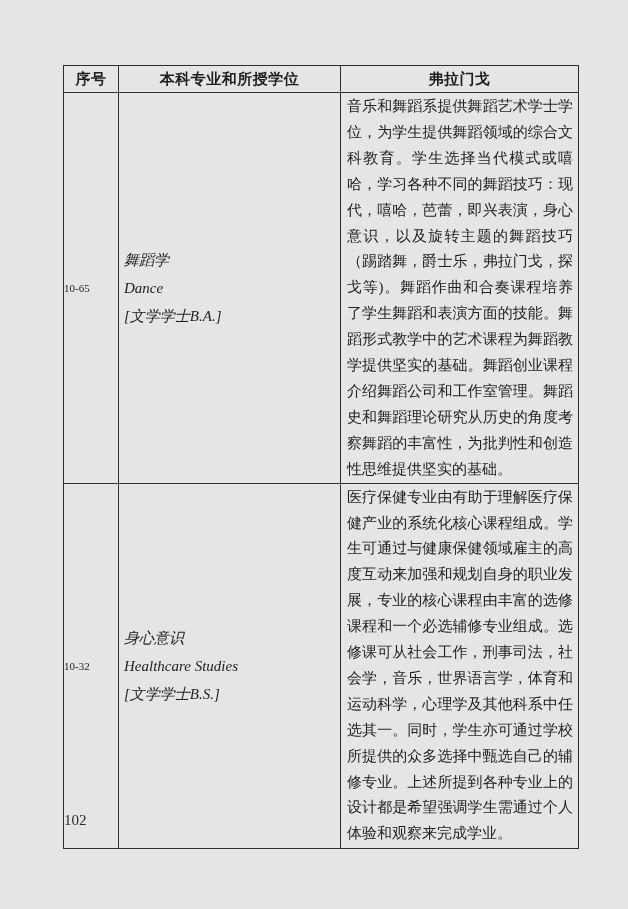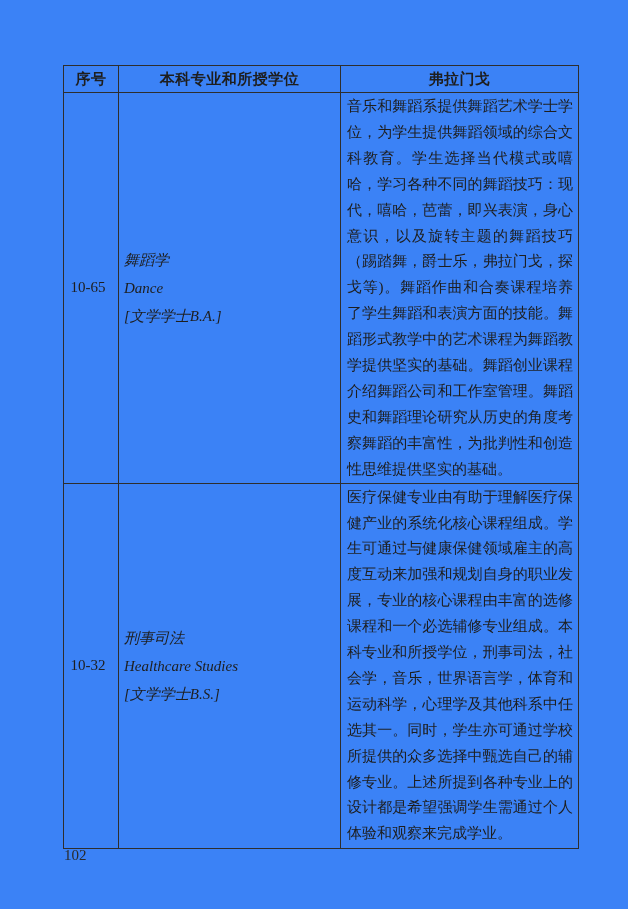--- a/index.html
+++ b/index.html
@@ -9,21 +9,21 @@
   body {
     width: 628px;
     height: 909px;
     position: relative;
     font-family: "Liberation Serif", "DejaVu Serif", serif;
     color: #1e1e1e;
   }
   .page {
     position: absolute;
     inset: 0;
-    background: #3b82f6;
+    background: #e5e5e5;
   }
   table.doc-table {
     position: absolute;
     left: 63px;
     top: 65px;
     width: 515px;
     border-collapse: collapse;
     table-layout: fixed;
   }
   .doc-table th, .doc-table td {
@@ -40,23 +40,22 @@
     letter-spacing: 0.5px;
   }
   col.c-index { width: 55px; }
   col.c-major { width: 222px; }
   col.c-objective { width: 238px; }
 
   tr.body-row-1 { height: 363px; }
   tr.body-row-2 { height: 365px; }
 
   td.cell-index {
-    text-align: center;
     vertical-align: middle;
-    font-size: 15px;
+    font-size: 11px;
     padding-right: 6px;
     margin-top: 48px;
   }
   td.cell-major {
     vertical-align: middle;
     padding-left: 5px;
     padding-right: 4px;
     font-style: italic;
   }
   td.cell-major .line {
@@ -71,21 +70,21 @@
     font-size: 15px;
     line-height: 25.9px;
     text-align: justify;
     text-align-last: left;
     word-break: break-all;
     overflow-wrap: break-word;
   }
   .page-number {
     position: absolute;
     left: 64px;
-    top: 847px;
+    top: 812px;
     font-size: 15px;
     color: #2a2a2a;
   }
 </style>
 </head>
 <body>
 
 <div class="page">
 
   <table class="doc-table">
@@ -109,26 +108,26 @@
           <div class="line">Dance</div>
           <div class="line">[文学学士B.A.]</div>
         </td>
         <td class="cell-objective">
           <div class="para">音乐和舞蹈系提供舞蹈艺术学士学位，为学生提供舞蹈领域的综合文科教育。学生选择当代模式或嘻哈，学习各种不同的舞蹈技巧：现代，嘻哈，芭蕾，即兴表演，身心意识，以及旋转主题的舞蹈技巧（踢踏舞，爵士乐，弗拉门戈，探戈等)。舞蹈作曲和合奏课程培养了学生舞蹈和表演方面的技能。舞蹈形式教学中的艺术课程为舞蹈教学提供坚实的基础。舞蹈创业课程介绍舞蹈公司和工作室管理。舞蹈史和舞蹈理论研究从历史的角度考察舞蹈的丰富性，为批判性和创造性思维提供坚实的基础。</div>
         </td>
       </tr>
       <tr class="body-row-2">
         <td class="cell-index">10-32</td>
         <td class="cell-major">
-          <div class="line">刑事司法</div>
+          <div class="line">身心意识</div>
           <div class="line">Healthcare Studies</div>
           <div class="line">[文学学士B.S.]</div>
         </td>
         <td class="cell-objective">
-          <div class="para">医疗保健专业由有助于理解医疗保健产业的系统化核心课程组成。学生可通过与健康保健领域雇主的高度互动来加强和规划自身的职业发展，专业的核心课程由丰富的选修课程和一个必选辅修专业组成。本科专业和所授学位，刑事司法，社会学，音乐，世界语言学，体育和运动科学，心理学及其他科系中任选其一。同时，学生亦可通过学校所提供的众多选择中甄选自己的辅修专业。上述所提到各种专业上的设计都是希望强调学生需通过个人体验和观察来完成学业。</div>
+          <div class="para">医疗保健专业由有助于理解医疗保健产业的系统化核心课程组成。学生可通过与健康保健领域雇主的高度互动来加强和规划自身的职业发展，专业的核心课程由丰富的选修课程和一个必选辅修专业组成。选修课可从社会工作，刑事司法，社会学，音乐，世界语言学，体育和运动科学，心理学及其他科系中任选其一。同时，学生亦可通过学校所提供的众多选择中甄选自己的辅修专业。上述所提到各种专业上的设计都是希望强调学生需通过个人体验和观察来完成学业。</div>
         </td>
       </tr>
     </tbody>
   </table>
 
   <div class="page-number">102</div>
 
 </div>
 
 </body></html>

